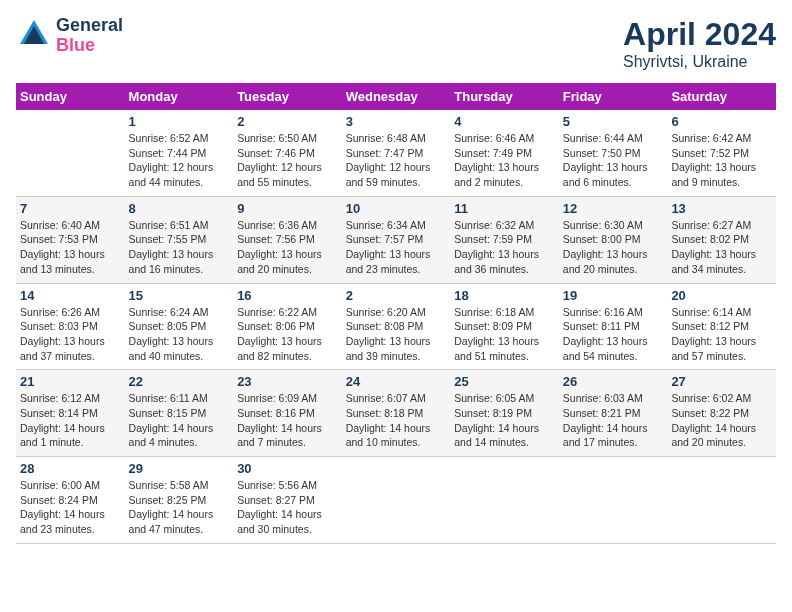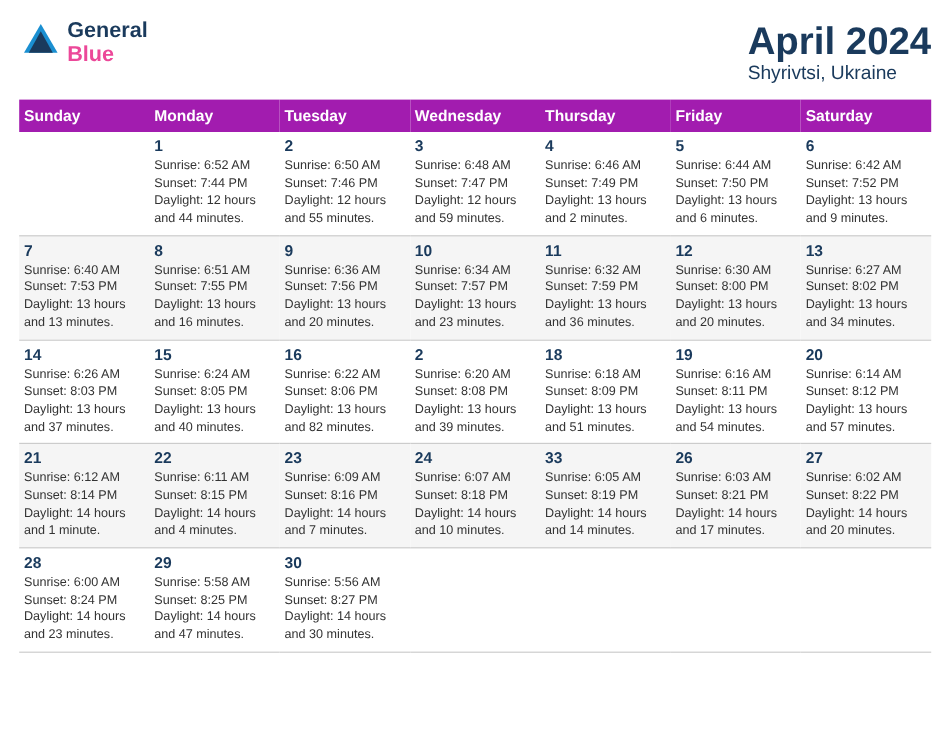--- a/index.html
+++ b/index.html
@@ -313,21 +313,21 @@
         </td>
         <td>
           <span class="day-num">24</span>
           <div class="day-info">
             <div>Sunrise: 6:07 AM</div>
             <div>Sunset: 8:18 PM</div>
             <div>Daylight: 14 hours and 10 minutes.</div>
           </div>
         </td>
         <td>
-          <span class="day-num">33</span>
+          <span class="day-num">25</span>
           <div class="day-info">
             <div>Sunrise: 6:05 AM</div>
             <div>Sunset: 8:19 PM</div>
             <div>Daylight: 14 hours and 14 minutes.</div>
           </div>
         </td>
         <td>
           <span class="day-num">26</span>
           <div class="day-info">
             <div>Sunrise: 6:03 AM</div>

